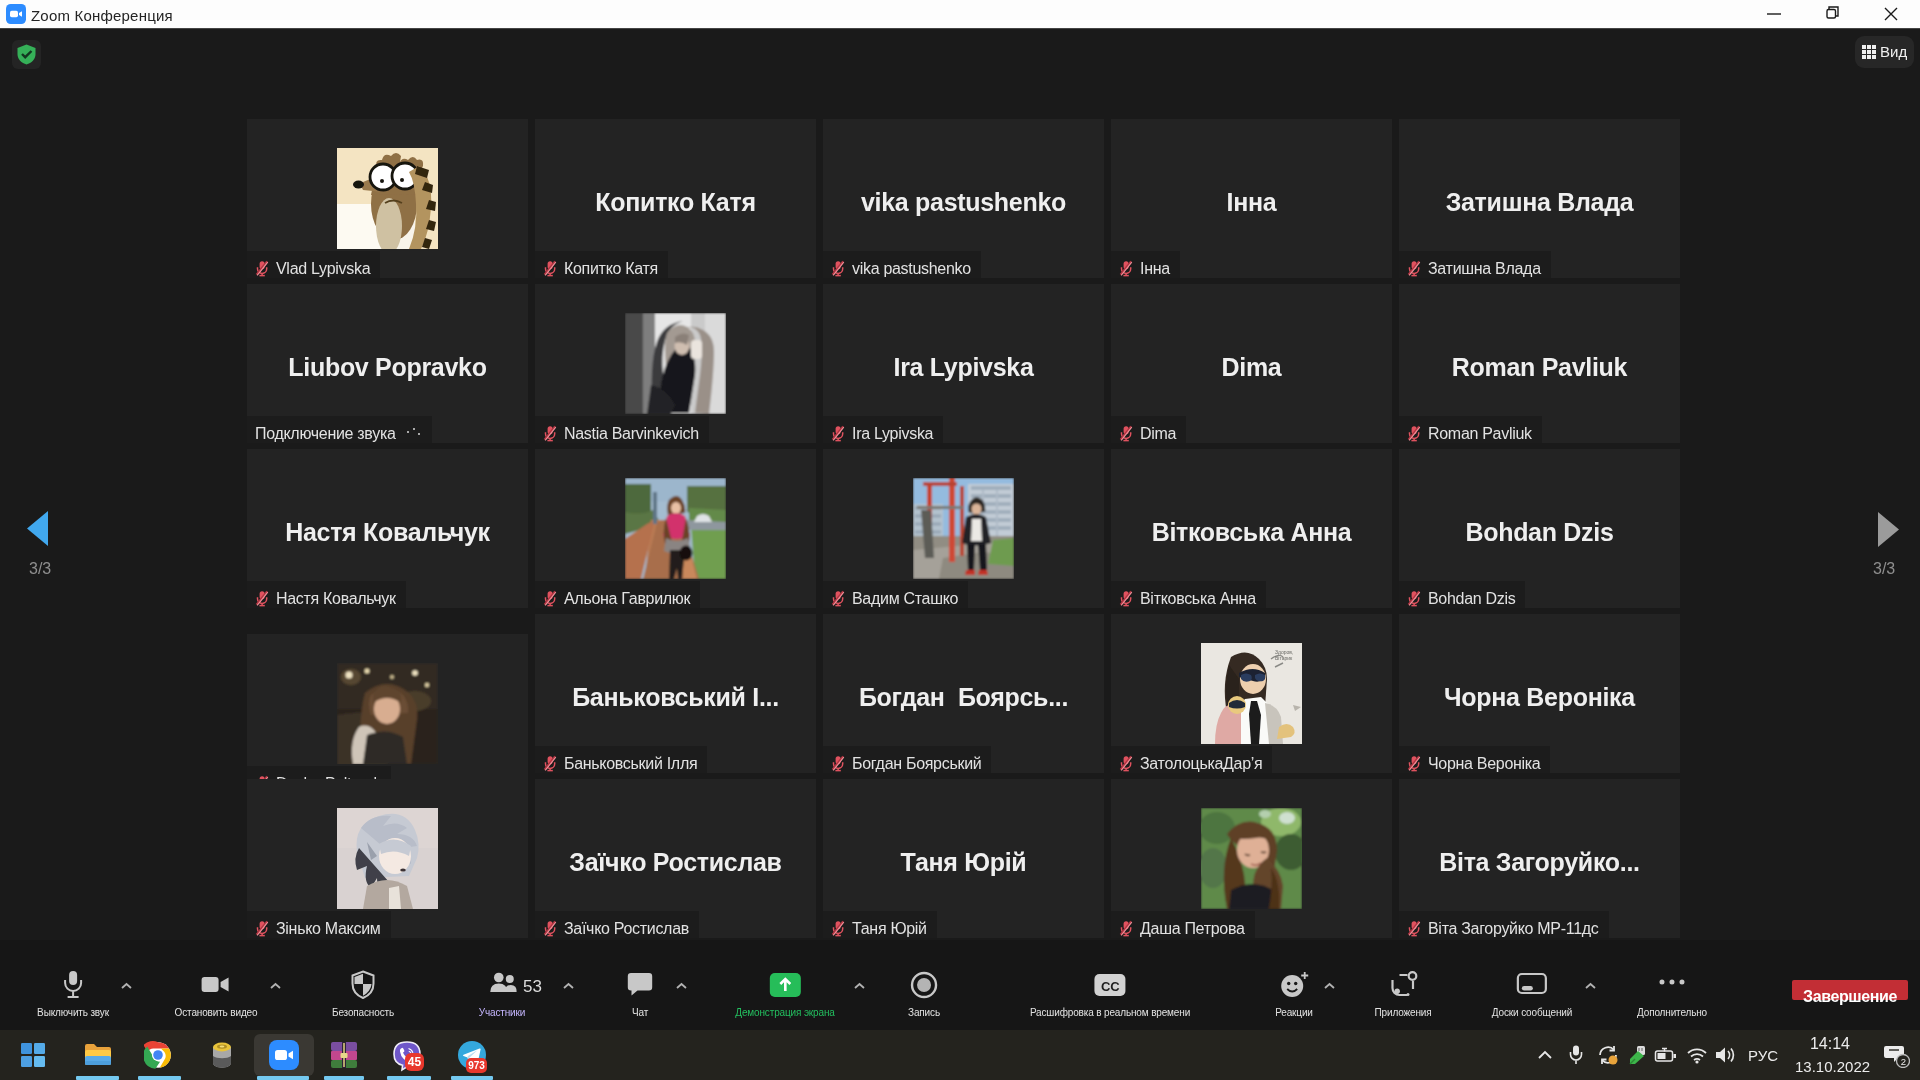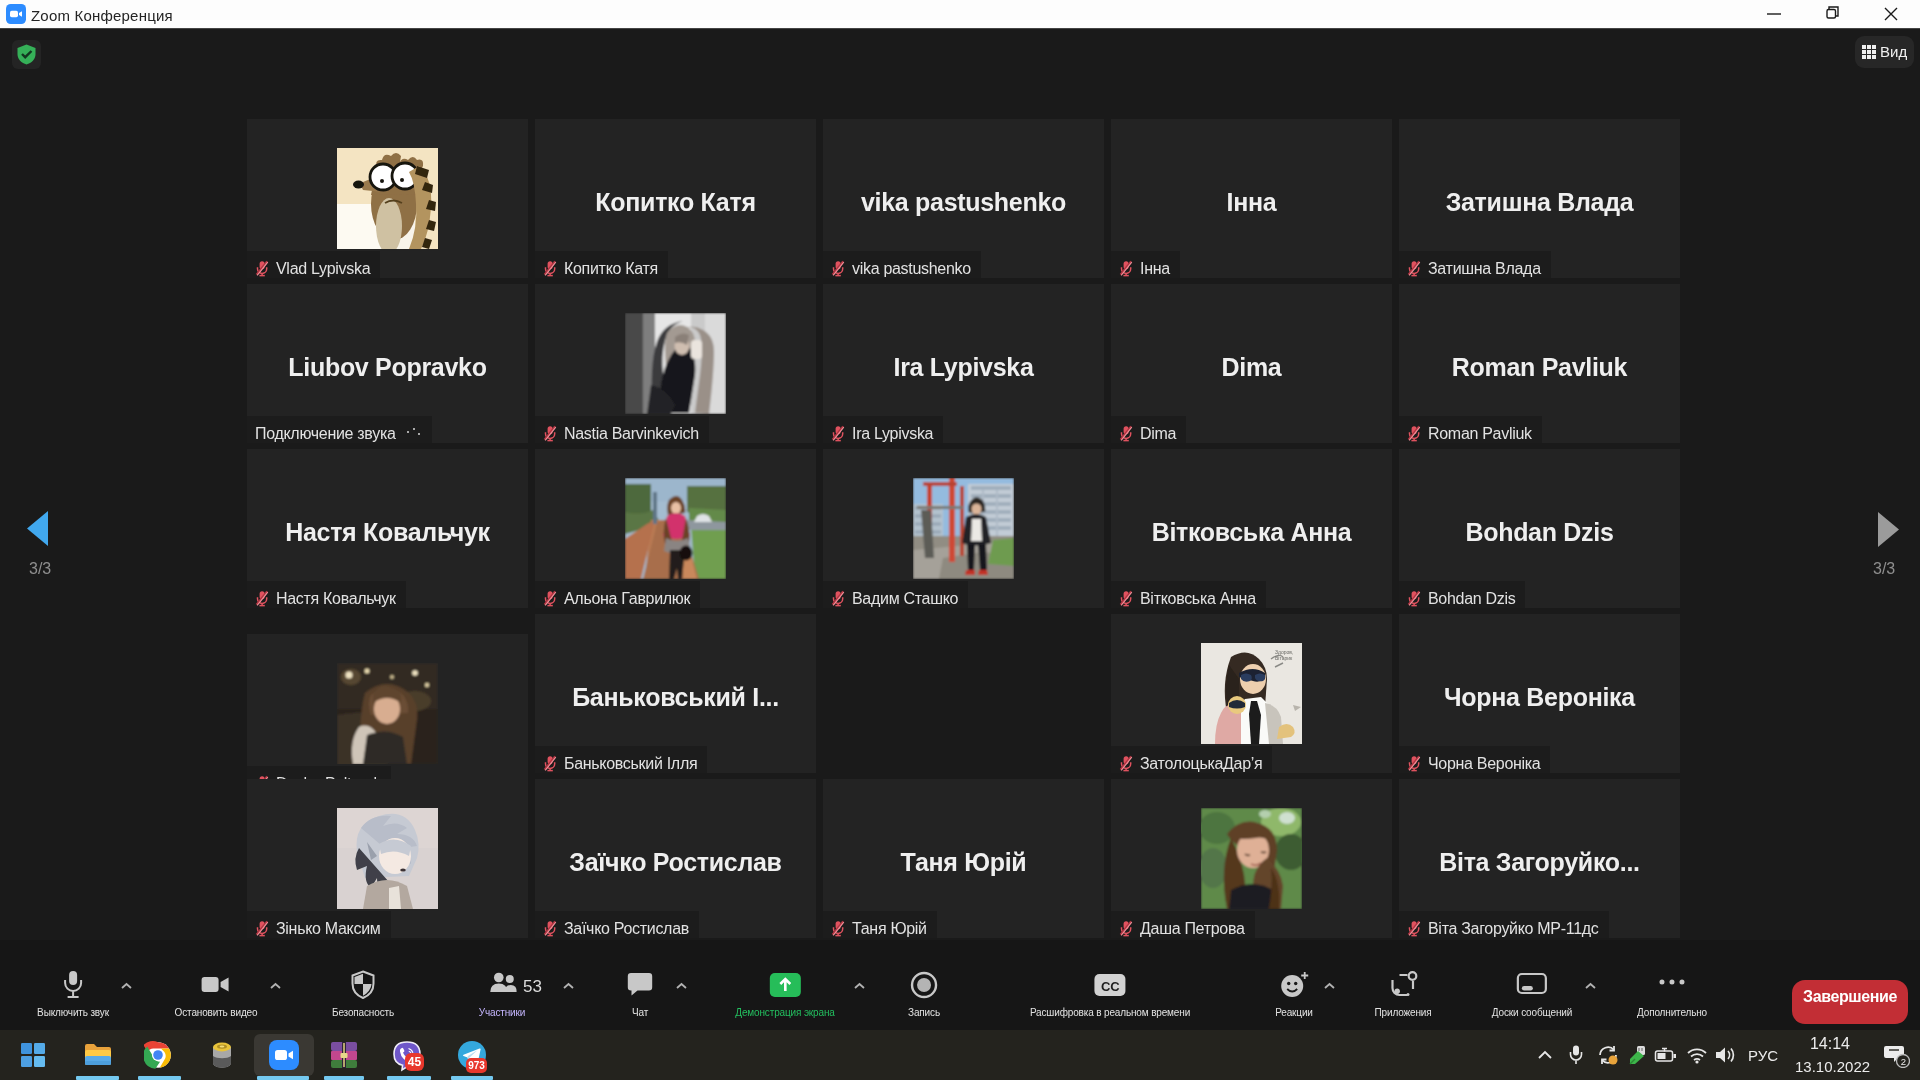--- a/index.html
+++ b/index.html
@@ -19,21 +19,21 @@
 .dots i {position:absolute;width:2.6px;height:2.6px;border-radius:50%;background:#d8d8d8}
 .dots i:nth-child(1) {left:1px;top:4px}
 .dots i:nth-child(2) {left:7px;top:1px}
 .dots i:nth-child(3) {left:12px;top:6px}
 .arrow {position:absolute}
 .pg {position:absolute;color:#8e8e8e;font-size:16px}
 .titem {position:absolute;top:970px;transform:translateX(-50%);text-align:center}
 .titem svg {display:block;margin:0 auto}
 .tblab {margin-top:7px;font-size:10px;white-space:nowrap;letter-spacing:-0.15px}
 .caret {position:absolute;top:982px}
-.endbtn {position:absolute;left:1792px;top:980px;width:116px;height:44px;background:#c22e35;border-radius:13px;color:#fff;font-size:16px;font-weight:bold;letter-spacing:-0.4px;text-align:center;line-height:33px}
+.endbtn {position:absolute;left:1792px;top:980px;width:116px;height:20px;background:#c22e35;border-radius:2px;color:#fff;font-size:16px;font-weight:bold;letter-spacing:-0.4px;text-align:center;line-height:33px}
 .taskbar {position:absolute;left:0;top:1030px;width:1920px;height:50px;background:#24231e}
 .zoomhl {position:absolute;left:254px;top:1034px;width:60px;height:42px;background:#3a3833;border-radius:6px}
 .ticon {position:absolute}
 .tbar {position:absolute;top:1076px;height:4px;background:#74c9f0;border-radius:1px}
 .badge {position:absolute;height:18px;background:#e8372c;border-radius:6px;color:#fff;font-size:12px;font-weight:bold;text-align:center;line-height:18px}
 .tri {position:absolute}
 .trtext {position:absolute;color:#ececec;font-size:15px}
 .clock {position:absolute;color:#ececec;font-size:15px;text-align:center}
 </style></head>
 <body>
@@ -484,20 +484,36 @@
           <g fill="none" stroke="#e0525f" stroke-width="1.5">
             <rect x="4.6" y="1.2" width="5" height="8" rx="2.5" fill="#e0525f" stroke="none"></rect>
             <path d="M2.5 7.2v1.6a4.6 4.6 0 0 0 9.2 0V7.2"></path>
             <line x1="7.1" y1="13.4" x2="7.1" y2="15.2"></line>
             <line x1="4.4" y1="15.6" x2="9.8" y2="15.6"></line>
           </g>
           <line x1="12.2" y1="1.4" x2="1.6" y2="14.6" stroke="#b03340" stroke-width="2.2"></line>
           <line x1="12.8" y1="2.2" x2="2.2" y2="15.4" stroke="#f0949c" stroke-width="1.1"></line>
         </svg>
         <span class="lt">Баньковський Ілля</span>
+      </div>
+    </div>
+<div class="tile" style="left:823px;top:614px">
+      <div class="cname">Богдан  Боярсь...</div>
+      <div class="lab">
+        <svg class="mic" width="14" height="17" viewBox="0 0 14 17">
+          <g fill="none" stroke="#e0525f" stroke-width="1.5">
+            <rect x="4.6" y="1.2" width="5" height="8" rx="2.5" fill="#e0525f" stroke="none"></rect>
+            <path d="M2.5 7.2v1.6a4.6 4.6 0 0 0 9.2 0V7.2"></path>
+            <line x1="7.1" y1="13.4" x2="7.1" y2="15.2"></line>
+            <line x1="4.4" y1="15.6" x2="9.8" y2="15.6"></line>
+          </g>
+          <line x1="12.2" y1="1.4" x2="1.6" y2="14.6" stroke="#b03340" stroke-width="2.2"></line>
+          <line x1="12.8" y1="2.2" x2="2.2" y2="15.4" stroke="#f0949c" stroke-width="1.1"></line>
+        </svg>
+        <span class="lt">Богдан Боярський</span>
       </div>
     </div>
 <div class="tile" style="left:1111px;top:614px">
       <svg class="pic" style="left:90px;top:29px" width="101" height="101" viewBox="0 0 101 101">
         <defs>
           <filter id="f_zato" x="-5%" y="-5%" width="110%" height="110%">
             <feGaussianBlur stdDeviation="0.5"></feGaussianBlur>
           </filter>
         </defs>
         <g filter="url(#f_zato)">

